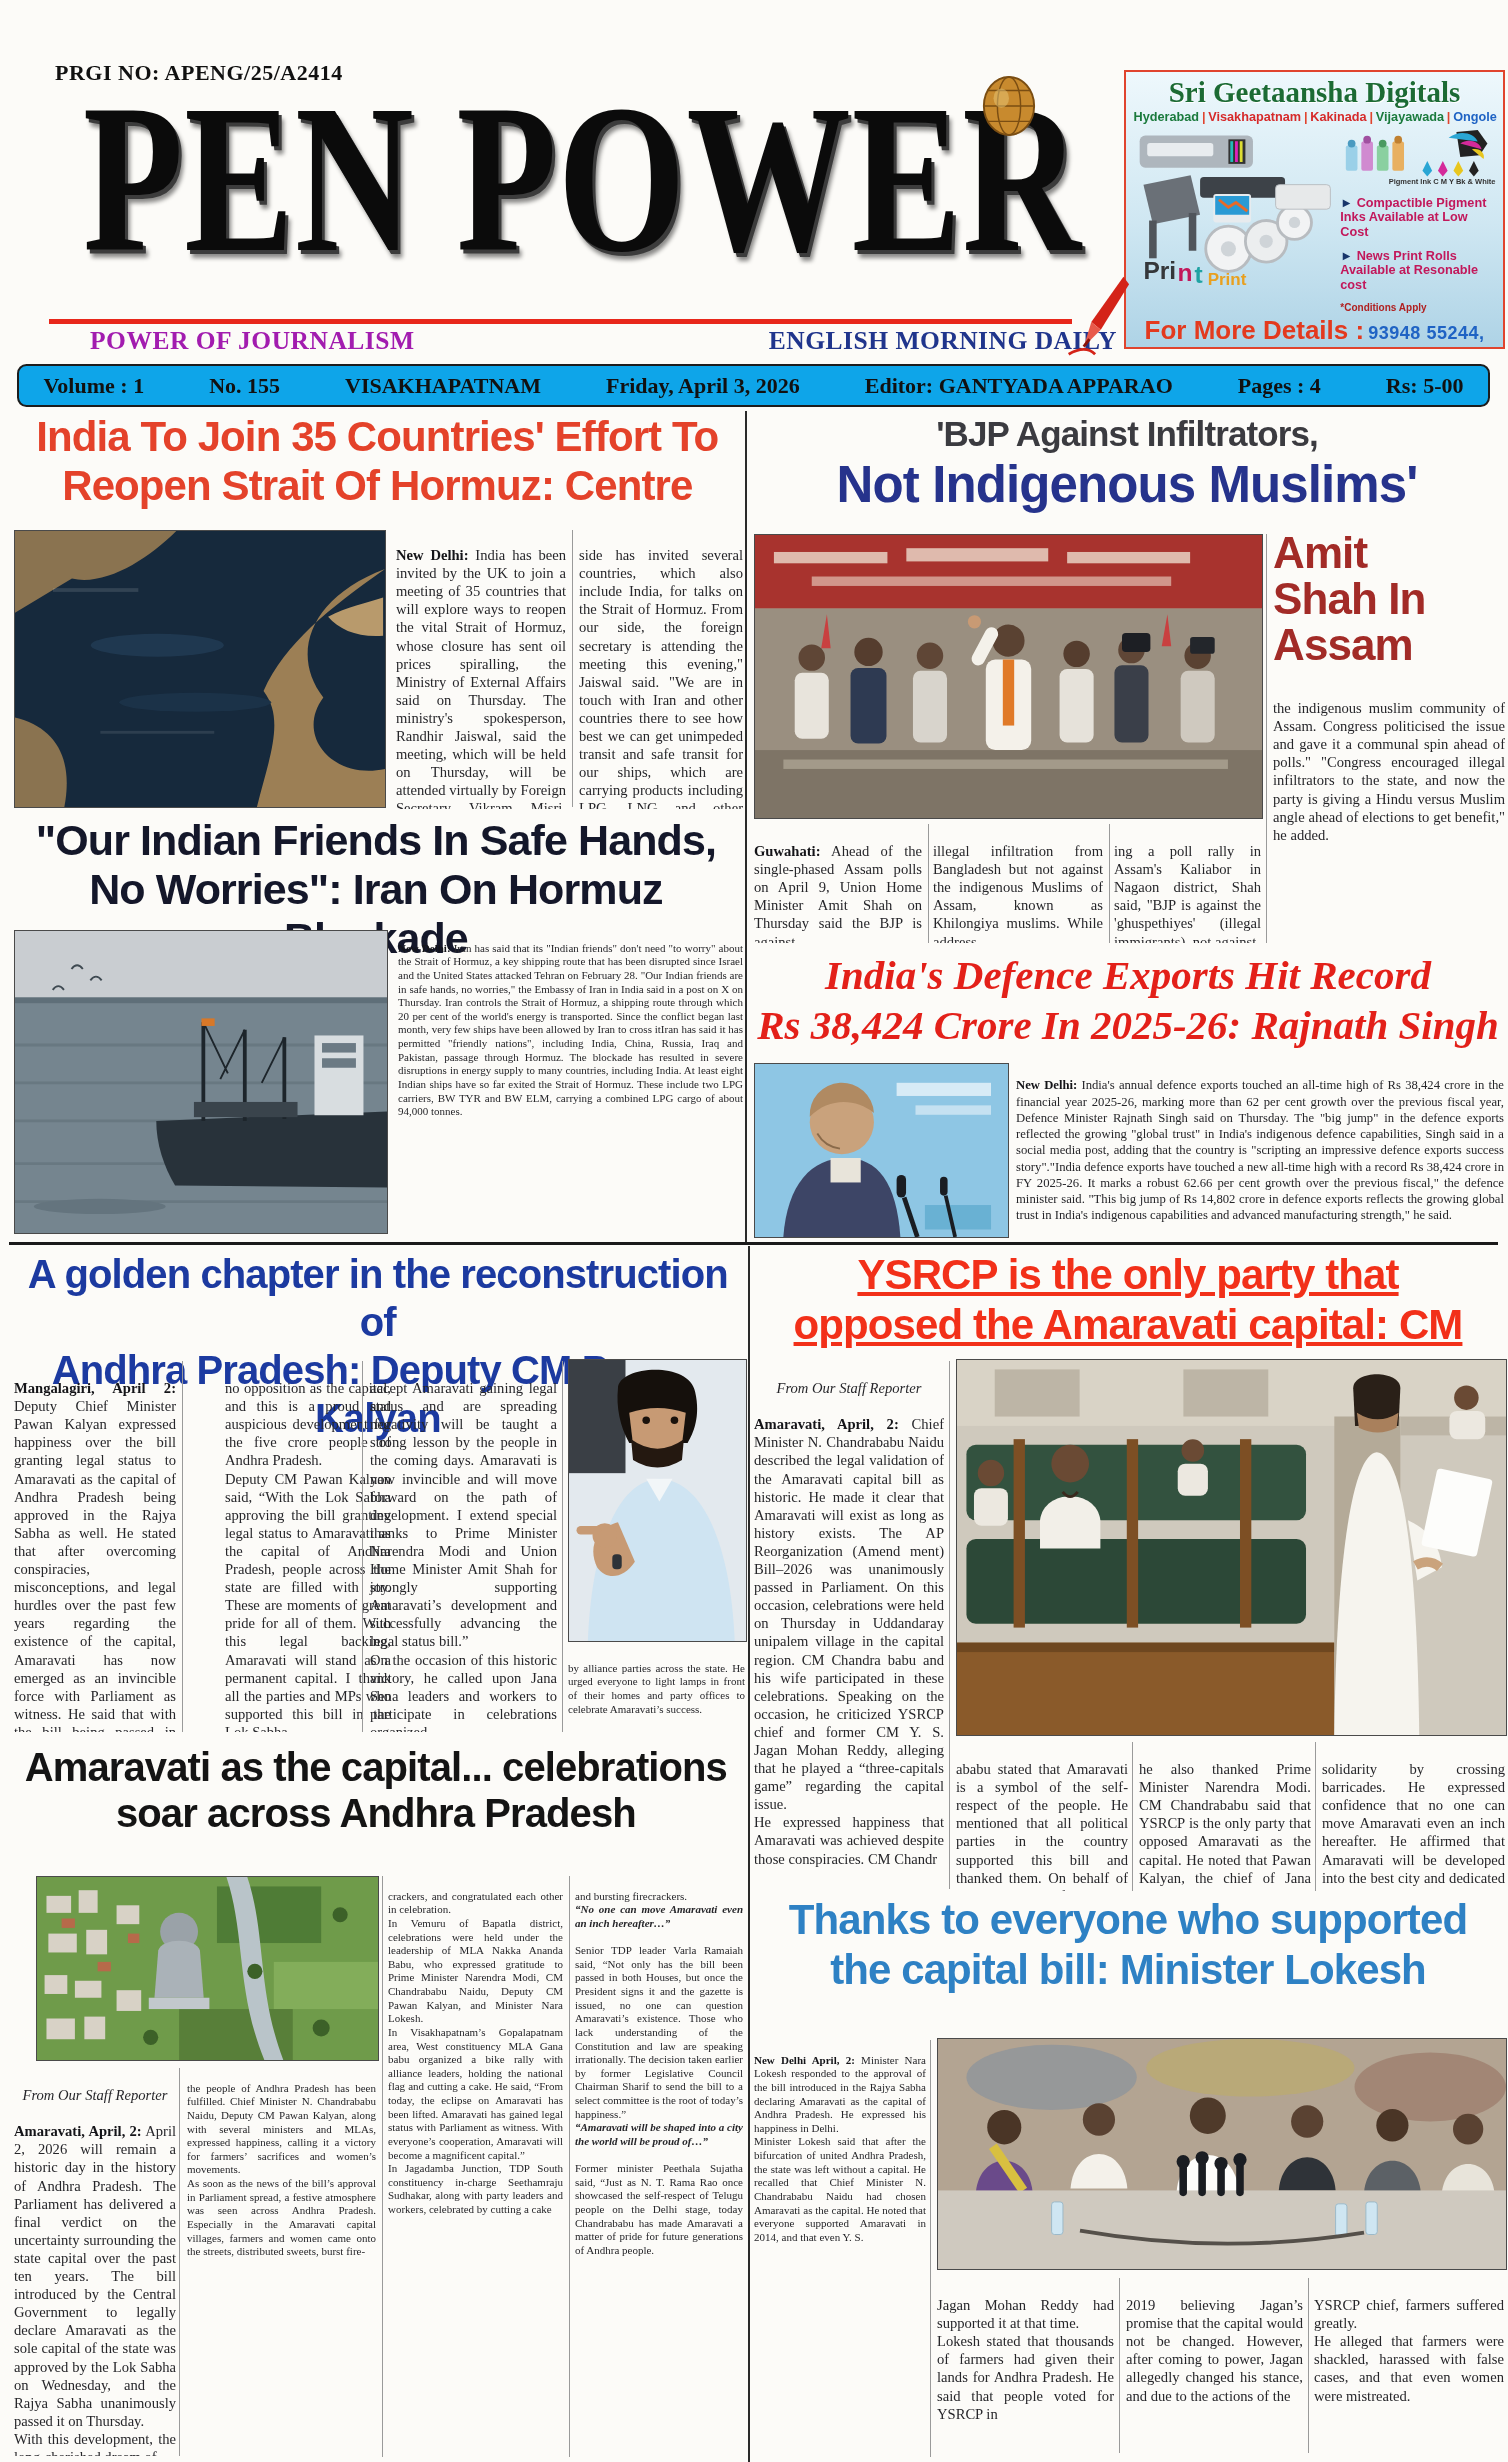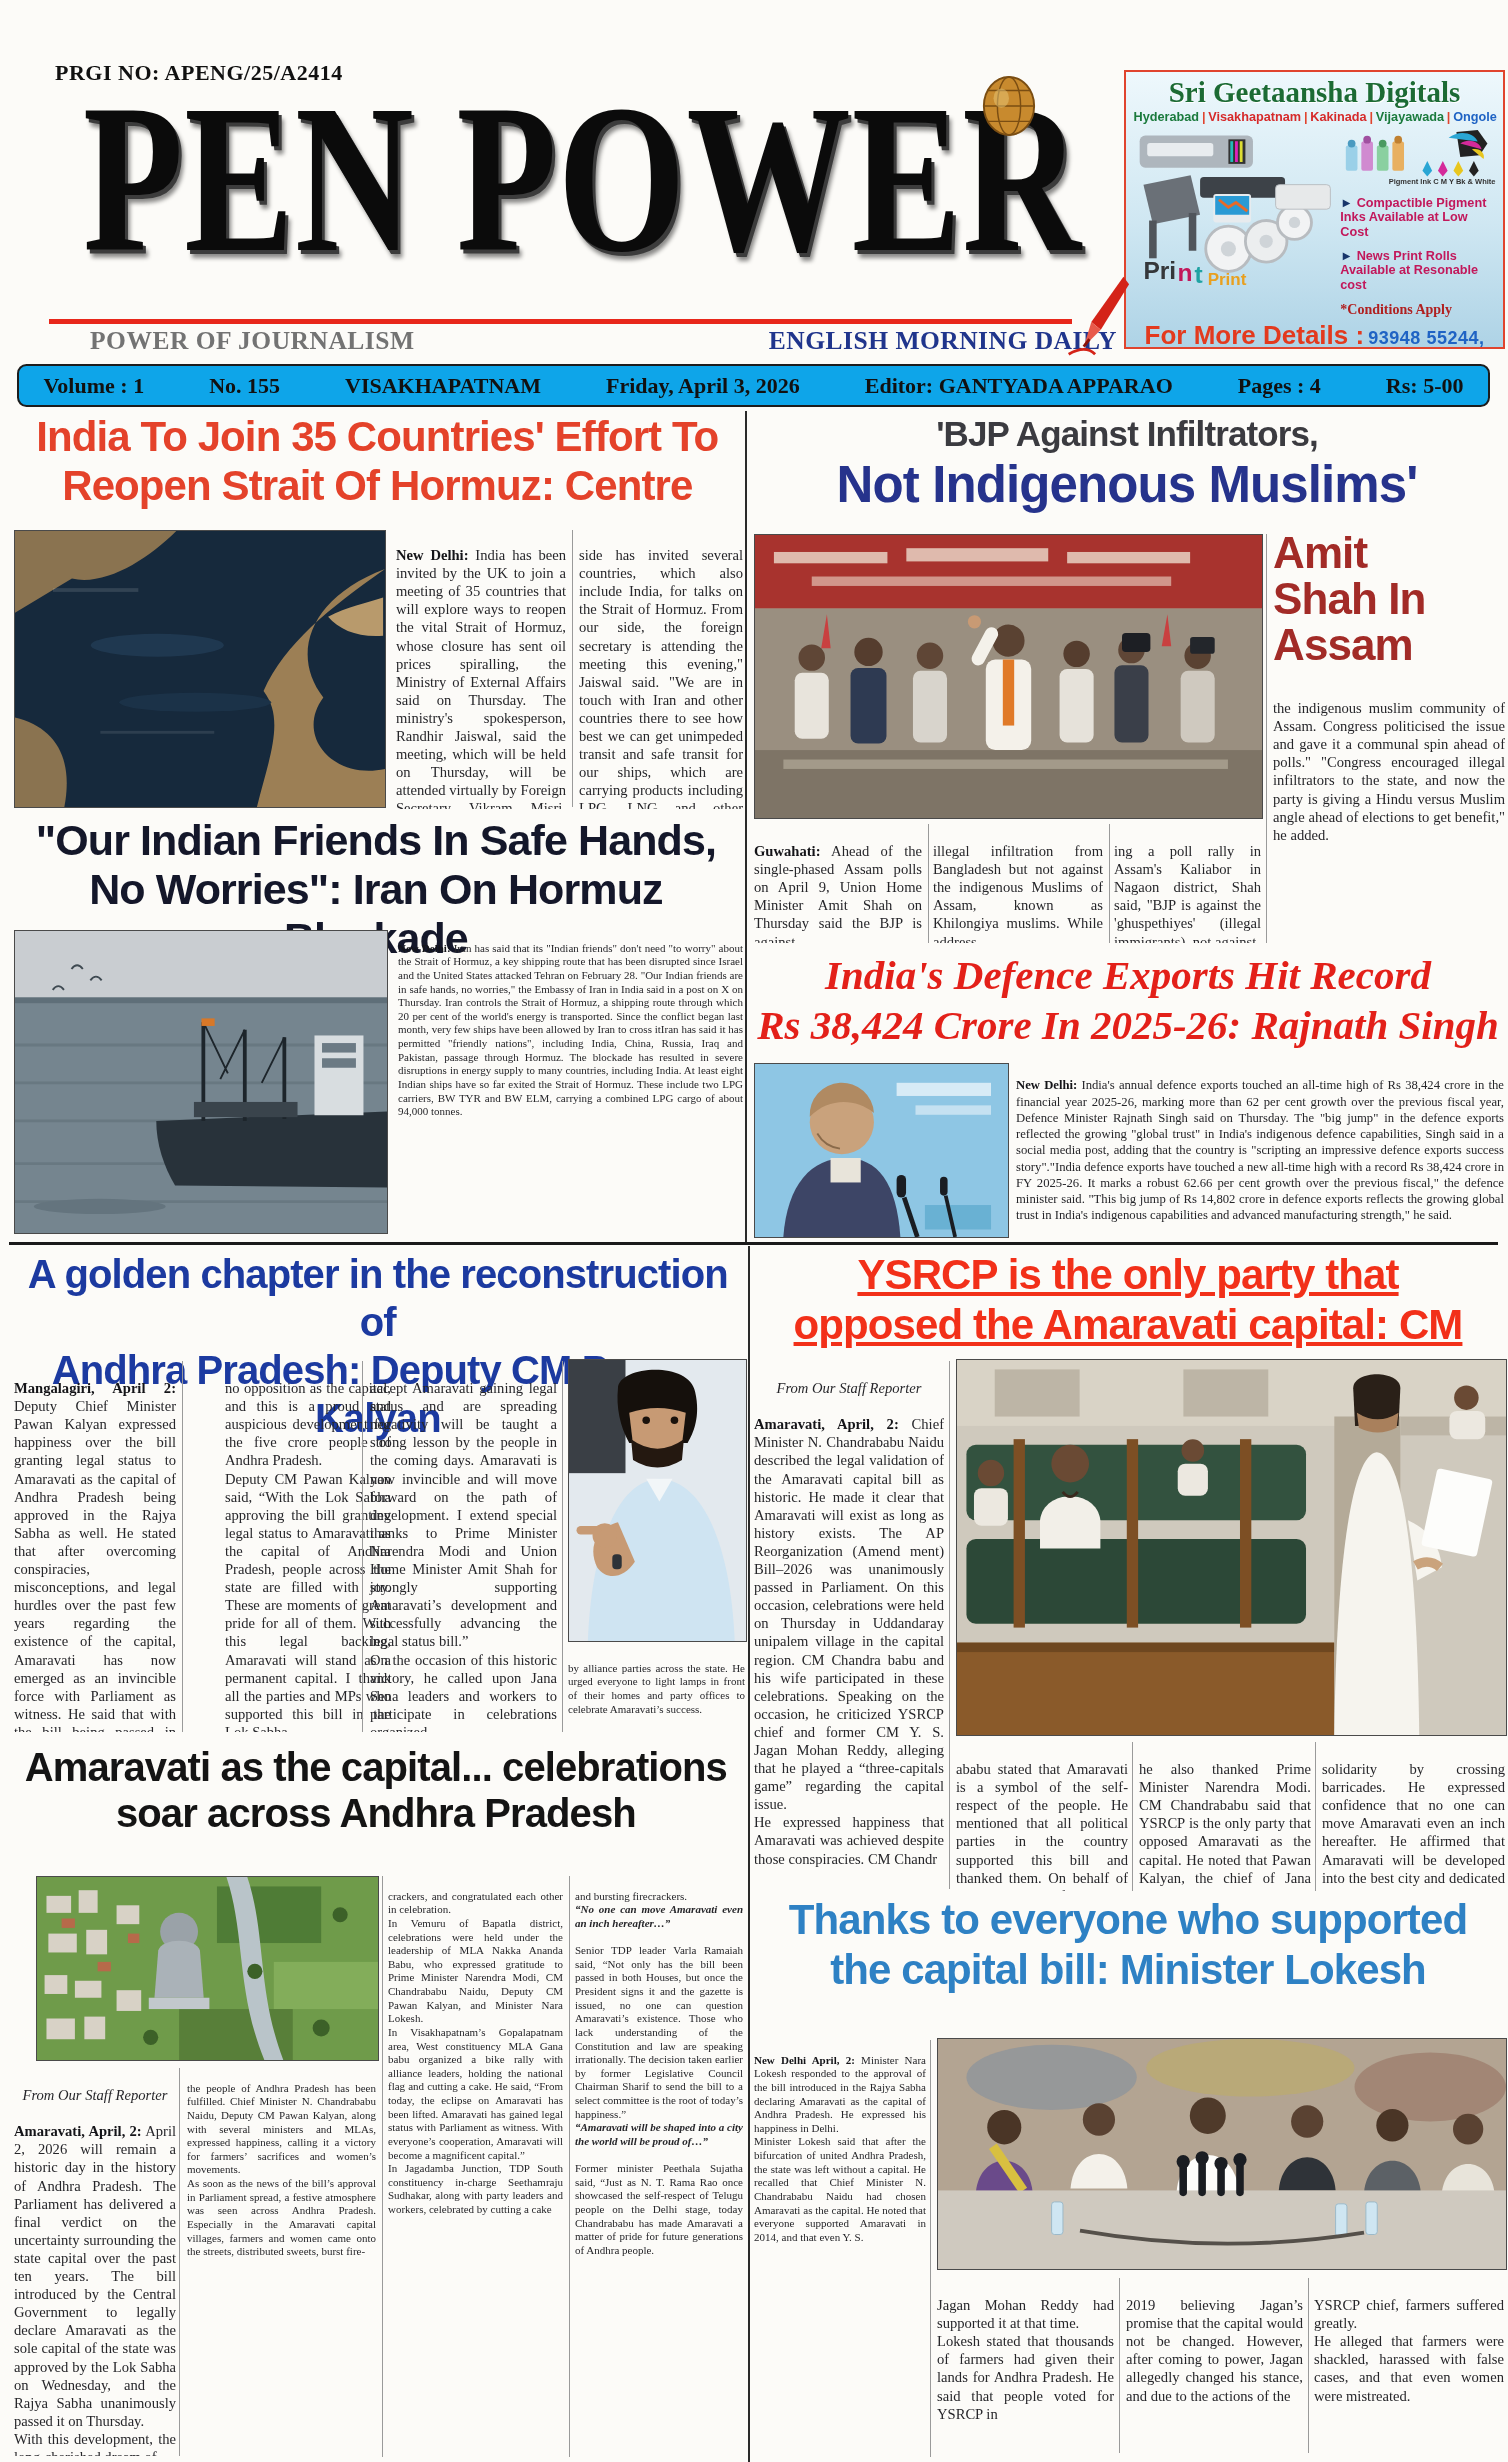--- a/index.html
+++ b/index.html
@@ -5,39 +5,39 @@
   html,body{margin:0;padding:0;background:#d8d5cf;}
   .page{position:relative;width:1508px;height:2462px;margin:0 auto;background:#fcfbf8;
         font-family:"Liberation Serif",serif;color:#222;overflow:hidden;}
   .abs{position:absolute;}
   .prgi{font-weight:bold;font-size:22px;letter-spacing:0.5px;color:#111;}
   .mast-title{font-family:"Liberation Serif",serif;font-weight:bold;font-size:158px;line-height:.9;
         letter-spacing:0.9px;color:#0b0b0b;text-align:center;white-space:nowrap;
         transform:scale(1.04,1.34);transform-origin:center 60%;
         text-shadow:2.8px 2.8px 0 #3c3c3c,4.7px 5.7px 3.8px rgba(0,0,0,.45);}
   .redline{background:#e8271b;}
-  .tag-left{font-weight:bold;font-size:25.5px;color:#737373;letter-spacing:0.5px;}
+  .tag-left{font-weight:bold;font-size:25.5px;color:#a21caf;letter-spacing:0.5px;}
   .tag-right{font-weight:bold;font-size:25.5px;color:#20358c;letter-spacing:0.5px;text-align:right;}
   
   .dateline{border:2.8px solid #1d1d1d;border-radius:9.4px;background:#0ea5e9;display:flex;
         align-items:center;justify-content:space-between;padding:0 24.5px;box-sizing:border-box;
         font-weight:bold;font-size:22px;color:#111;}
   
   .ad{border:2.8px solid #e0442e;background:linear-gradient(180deg,#eef8fc 0%,#cfe7f2 55%,#aed3e6 100%);
         box-sizing:border-box;padding:5.7px 7.5px;overflow:hidden;}
   .ad-title{font-family:"Liberation Serif",serif;font-weight:bold;font-size:29px;color:#1c6b34;
         text-align:center;text-shadow:0.9px 0.9px 0 #fff;line-height:1;}
   .ad-cities{text-align:center;font-family:"Liberation Sans",sans-serif;font-weight:bold;font-size:12.7px;margin-top:3.8px;}
   .ad-cities .sep{color:#e0442e;padding:0 2.8px;}
   .c-green{color:#1a7a3c}.c-red{color:#d62a2a}.c-blue{color:#1f63c4}
   .ad-mid{display:flex;margin-top:3.8px;}
   .ad-bullets{font-family:"Liberation Sans",sans-serif;font-weight:bold;font-size:12.7px;color:#c2185b;line-height:1.15;}
   .ad-bullets .arrow{color:#17356b;margin-right:3.8px;}
   .ad-bullet{margin-top:9.4px;}
-  .ad-cond{font-family:Liberation Serif, serif;font-weight:bold;font-size:14px;color:#b02020;margin-top:9.4px;}
+  .ad-cond{font-family:Liberation Sans, sans-serif;font-weight:bold;font-size:10px;color:#b02020;margin-top:9.4px;}
   .ad-contact{font-family:"Liberation Sans",sans-serif;font-weight:bold;text-align:center;margin-top:1.9px;}
   .ad-contact .lbl{color:#e33a1e;font-size:26px;text-align:right;}
   .ad-contact .ph{color:#1f63c4;font-size:18px;letter-spacing:0.5px;}
   
   .hl{font-family:"Liberation Sans",sans-serif;font-weight:bold;text-align:center;white-space:pre-line;}
   .hl-hormuz{font-size:42px;line-height:1.16;color:#e4422a;letter-spacing:-0.9px;}
   .hl-bjp1{font-size:35px;line-height:1.1;color:#3b3b40;letter-spacing:-0.9px;}
   .hl-bjp2{font-size:51px;line-height:1.05;color:#26338c;letter-spacing:-0.9px;}
   .hl-amit{font-size:44px;line-height:1.04;color:#a22b27;text-align:left;letter-spacing:-0.9px;}
   .hl-iran{font-size:43px;line-height:1.14;color:#14172a;letter-spacing:-0.9px;}

